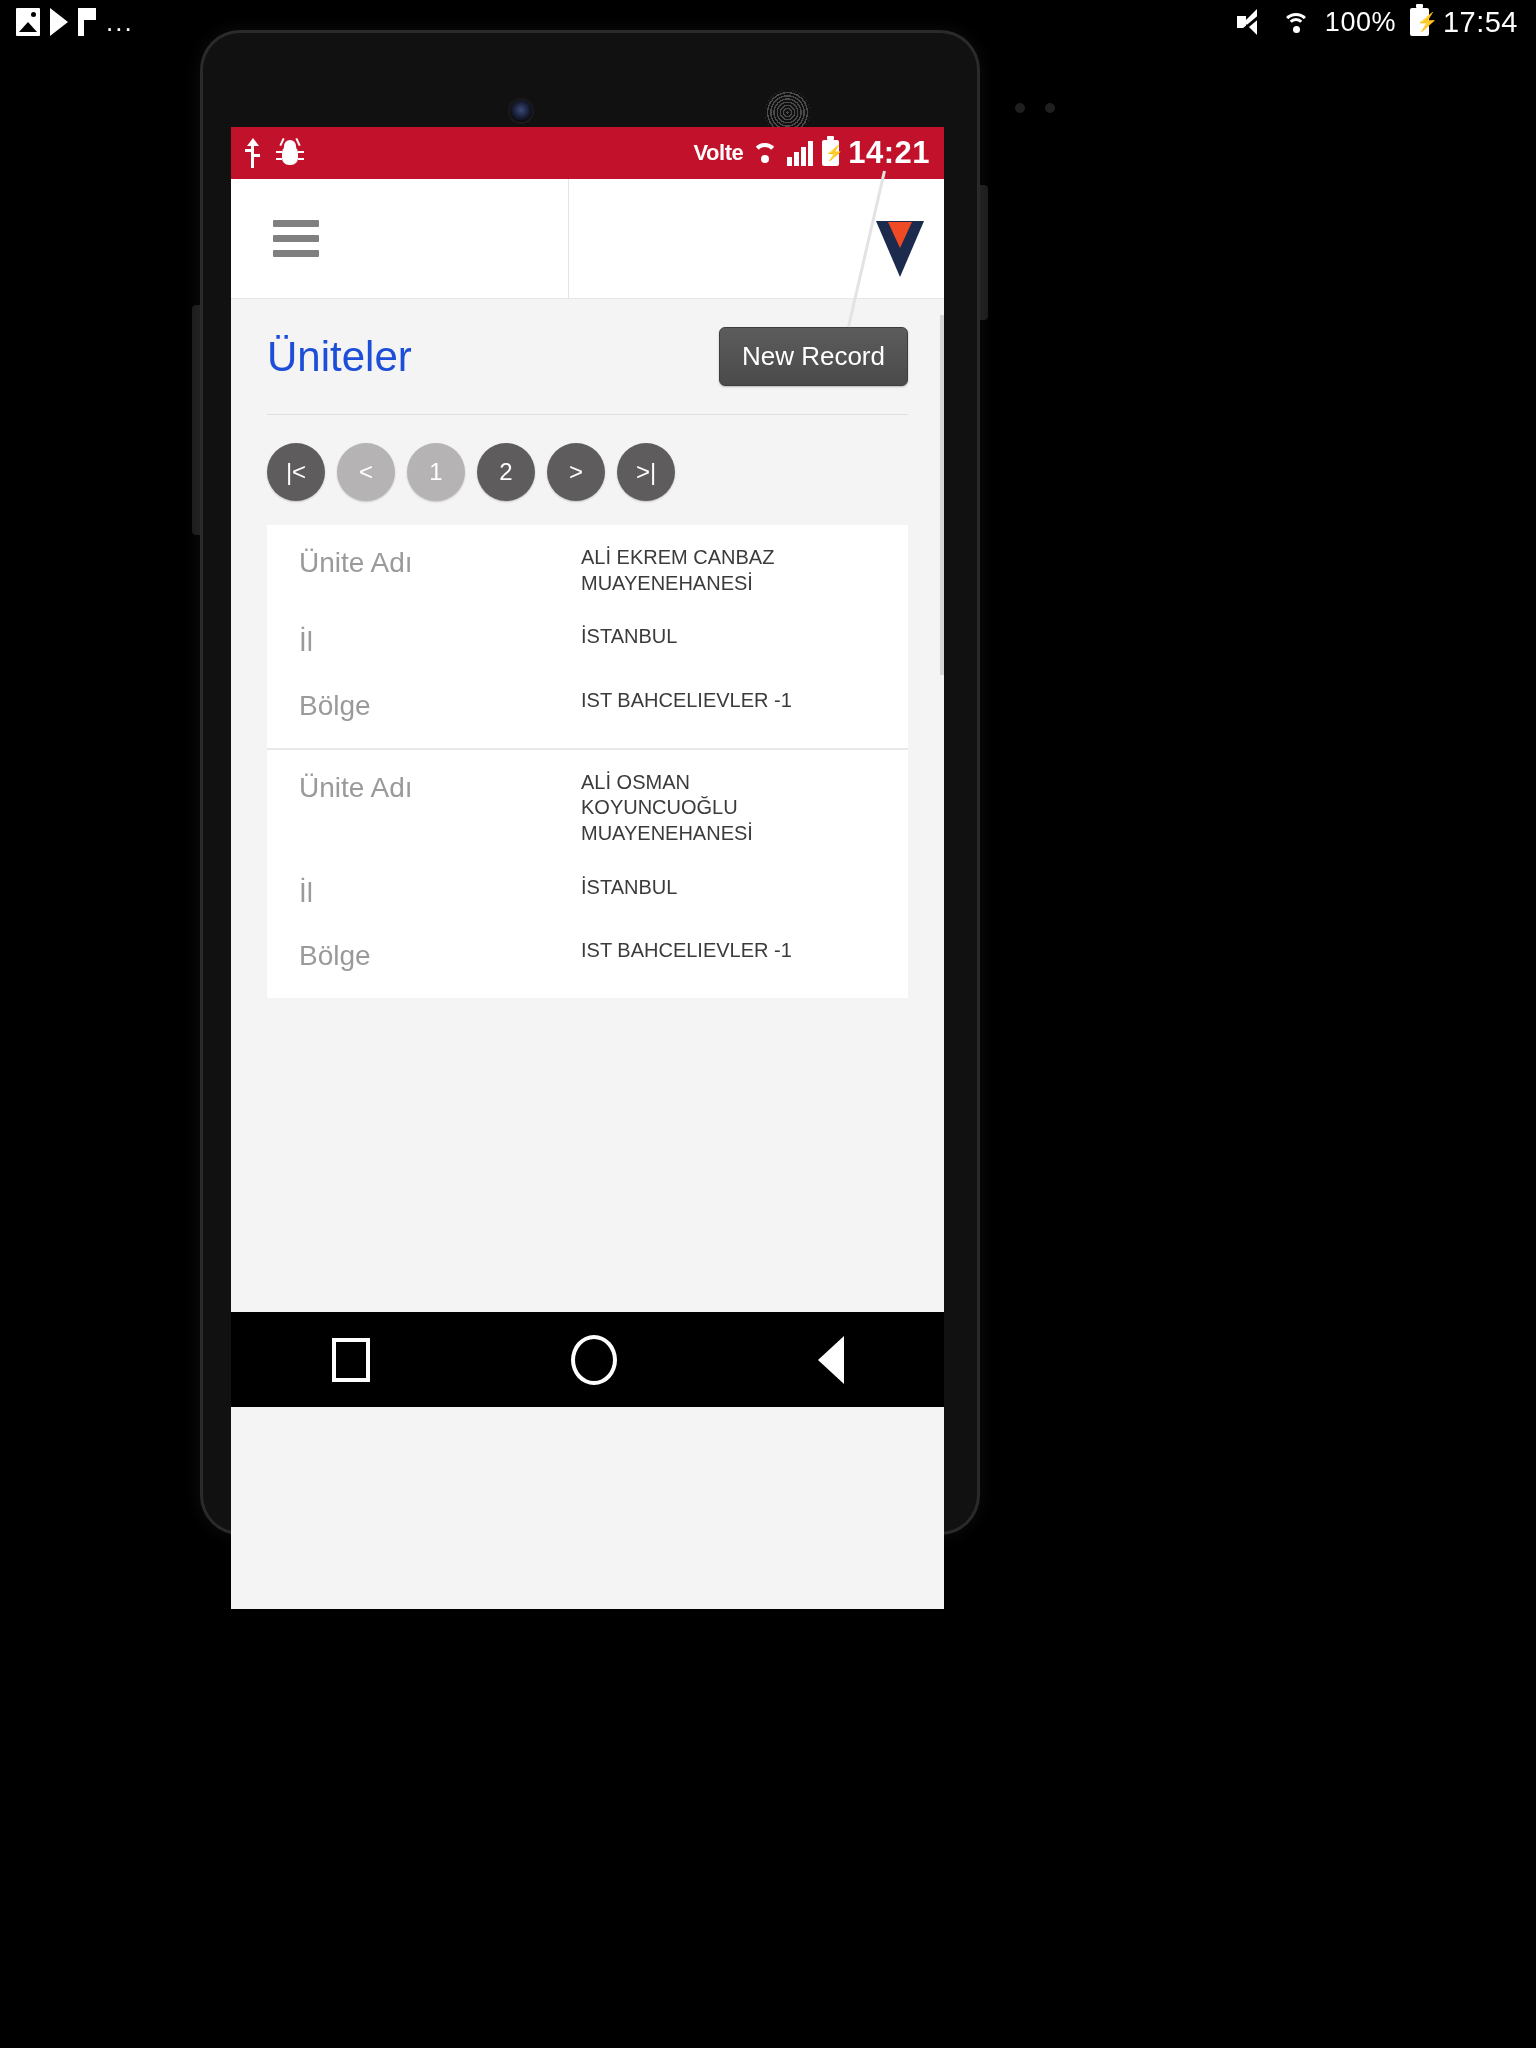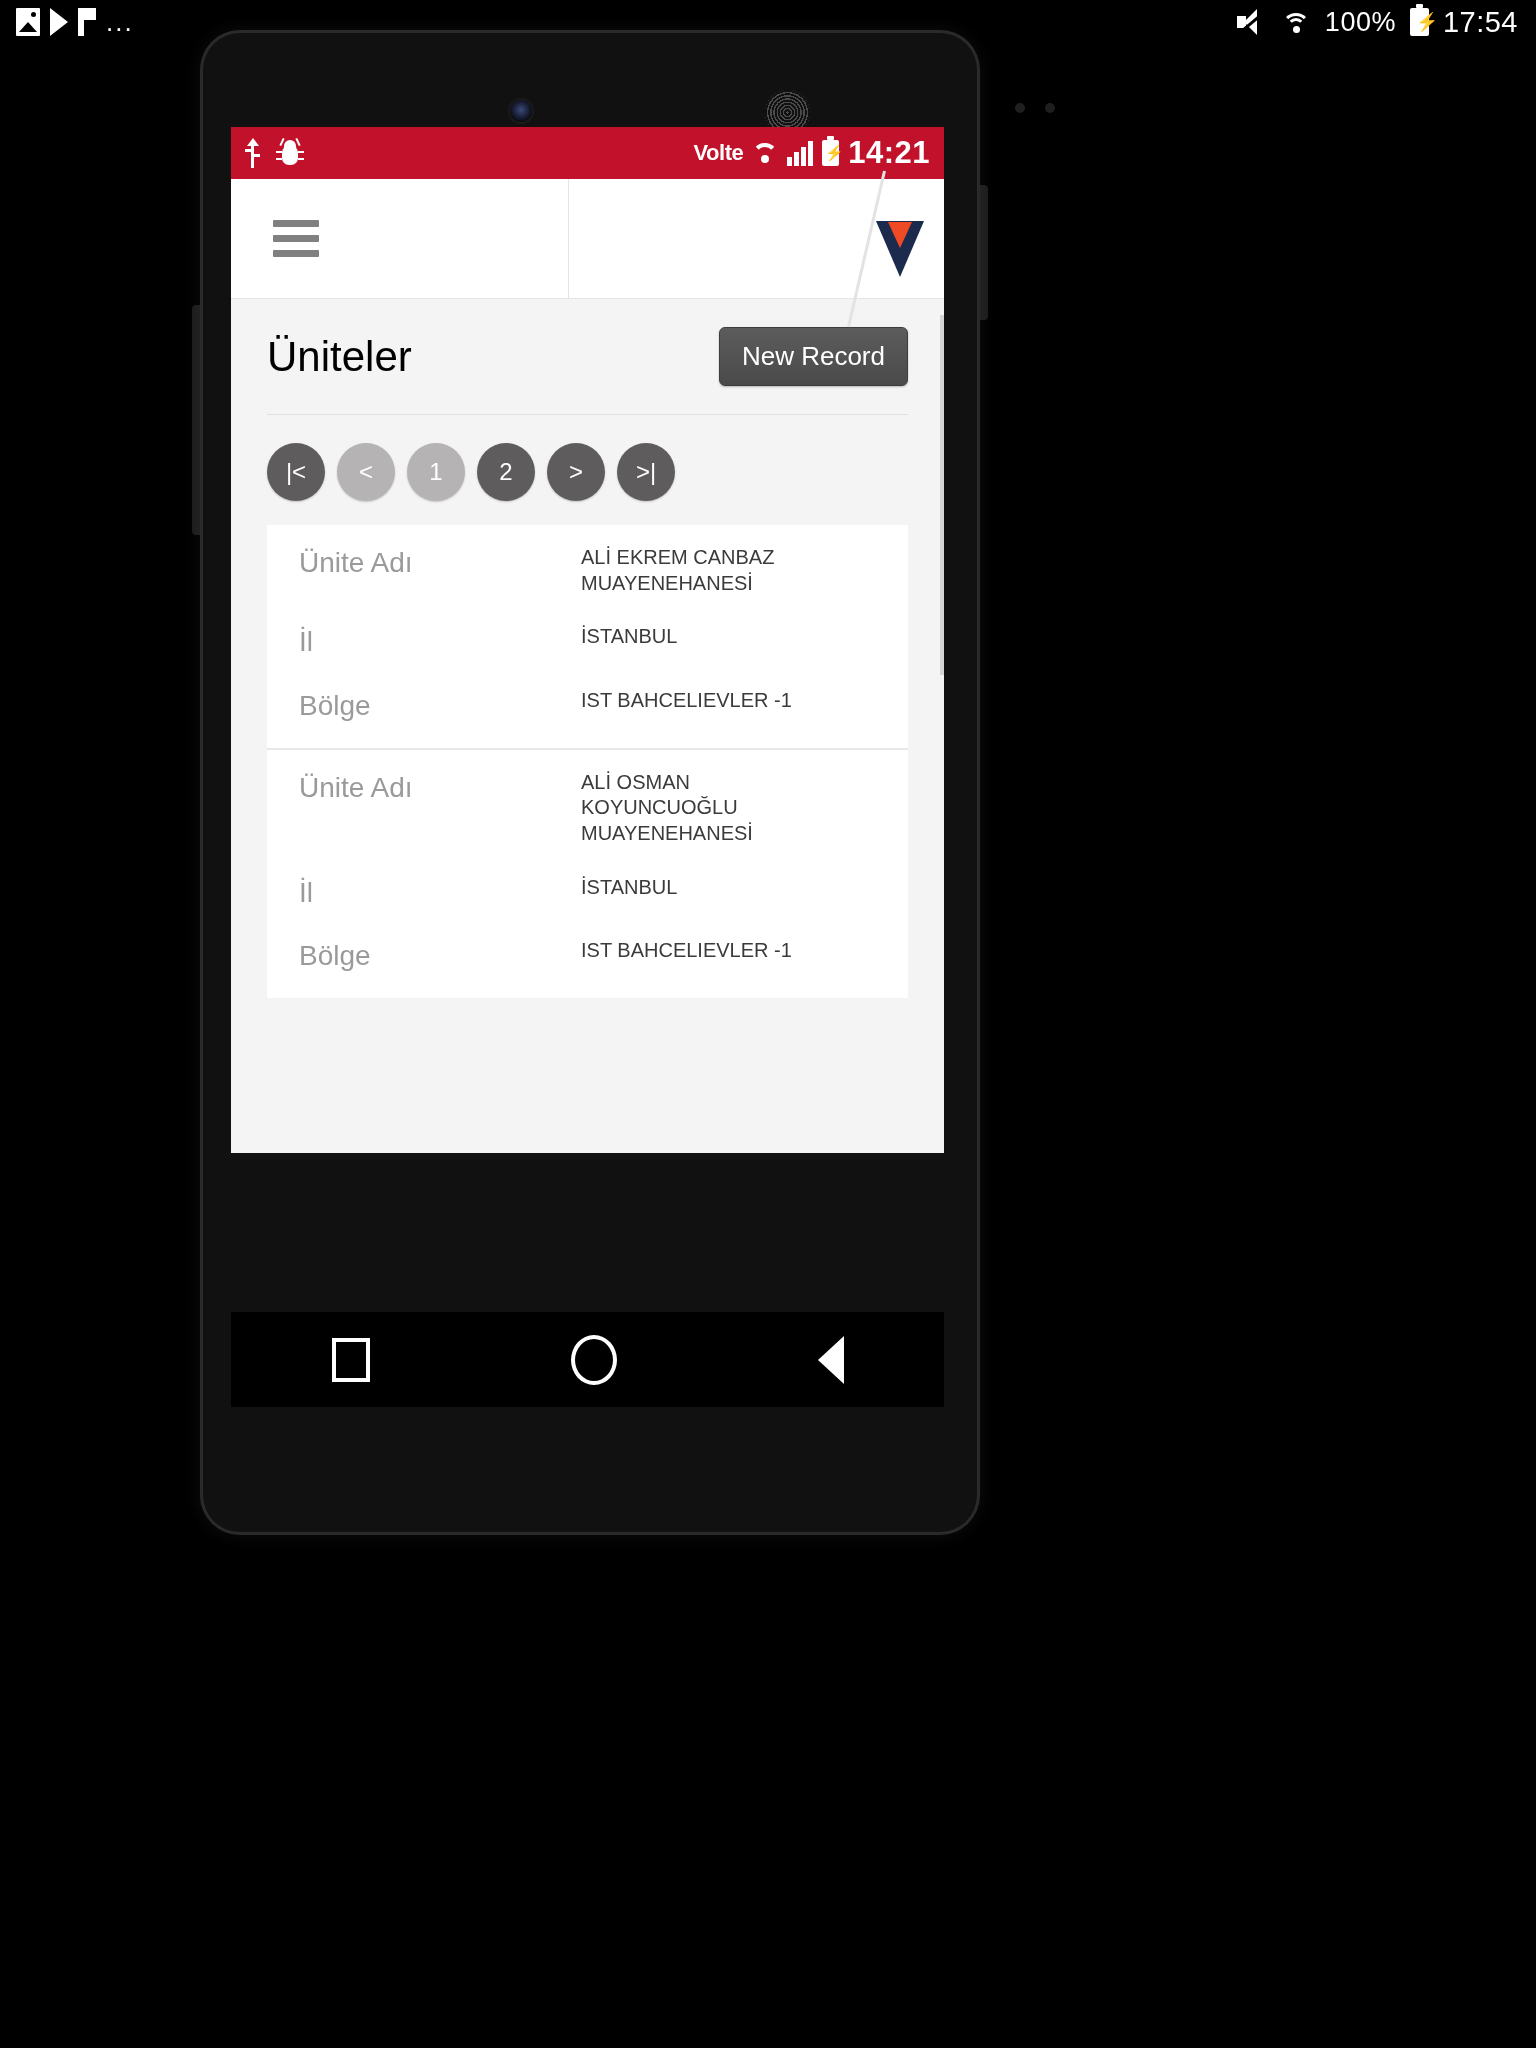--- a/index.html
+++ b/index.html
@@ -66,21 +66,21 @@
      background: radial-gradient(circle at 50% 45%, #3b4a7a 0%, #1a2038 45%, #0b0d15 70%, #222 100%);
      box-shadow: 0 0 0 2px #1b1b1b; }
   .speaker { position:absolute; left:565px; top:60px; width:45px; height:45px; border-radius:50%;
      background: repeating-radial-gradient(circle, #555 0 1.4px, #111 1.4px 3.2px);
      opacity:.85; }
   .sens { position:absolute; top:73px; width:10px; height:10px; border-radius:50%; background:#1f1f1f; }
   .sens.s1 { left:815px; } .sens.s2 { left:845px; }
 
   
   .viewport {
-    position: absolute; left: 231px; top: 127px; width: 713px; height: 1026px;
+    position: absolute; left: 231px; top: 127px; width: 713px; height: 1482px;
     background: #fff; overflow: hidden;
   }
 
   
   .dev-status {
     height: 52px; background: #c2112a; display: flex; align-items: center;
     color: #fff; padding: 0 14px;
   }
   .dev-left { display:flex; align-items:center; gap: 18px; }
   .dev-right { margin-left:auto; display:flex; align-items:center; gap: 9px; }
@@ -128,21 +128,21 @@
   .logo-v { position:absolute; right:20px; top:42px; width:48px; height:56px; }
   .logo-v .outer { position:absolute; left:0; top:0; width:0; height:0;
      border-left:24px solid transparent; border-right:24px solid transparent; border-top:56px solid #1c2a4e; }
   .logo-v .inner { position:absolute; left:12px; top:1px; width:0; height:0;
      border-left:12px solid transparent; border-right:12px solid transparent; border-top:26px solid #ef4a23; }
 
   
   .page { background:#f4f4f4; height: calc(100% - 52px - 120px); overflow:hidden; }
 
   .title-row { display:flex; align-items:center; padding: 28px 36px 0 36px; }
-  .page-title { font-size: 42px; color:#000000; font-weight: 400; }
+  .page-title { font-size: 42px; color:#1d4ed8; font-weight: 400; }
   .btn-new {
     margin-left:auto; background: linear-gradient(#5c5c5c,#4a4a4a); color:#fff;
     border: 1px solid #3d3d3d; border-radius: 6px; padding: 13px 22px;
     font-size: 26px; font-family:"Liberation Sans", sans-serif; cursor:pointer;
     box-shadow: 0 1px 2px rgba(0,0,0,.25);
   }
   .title-sep { height:1px; background:#e0e0e0; margin: 28px 36px 0 36px; }
 
   .pager { display:flex; gap: 12px; padding: 28px 0 24px 36px; }
   .pbtn {

